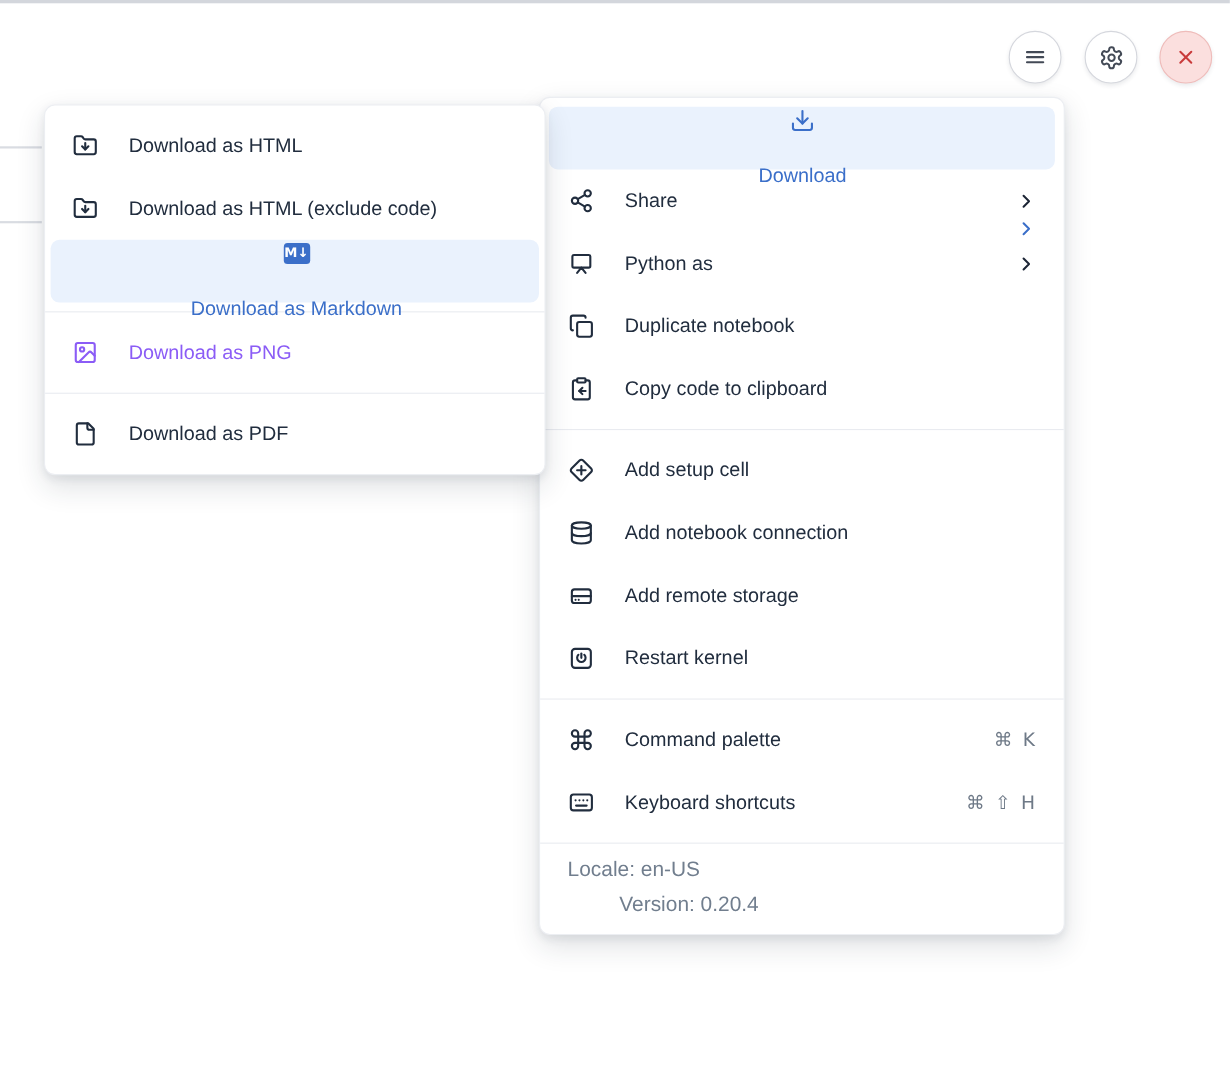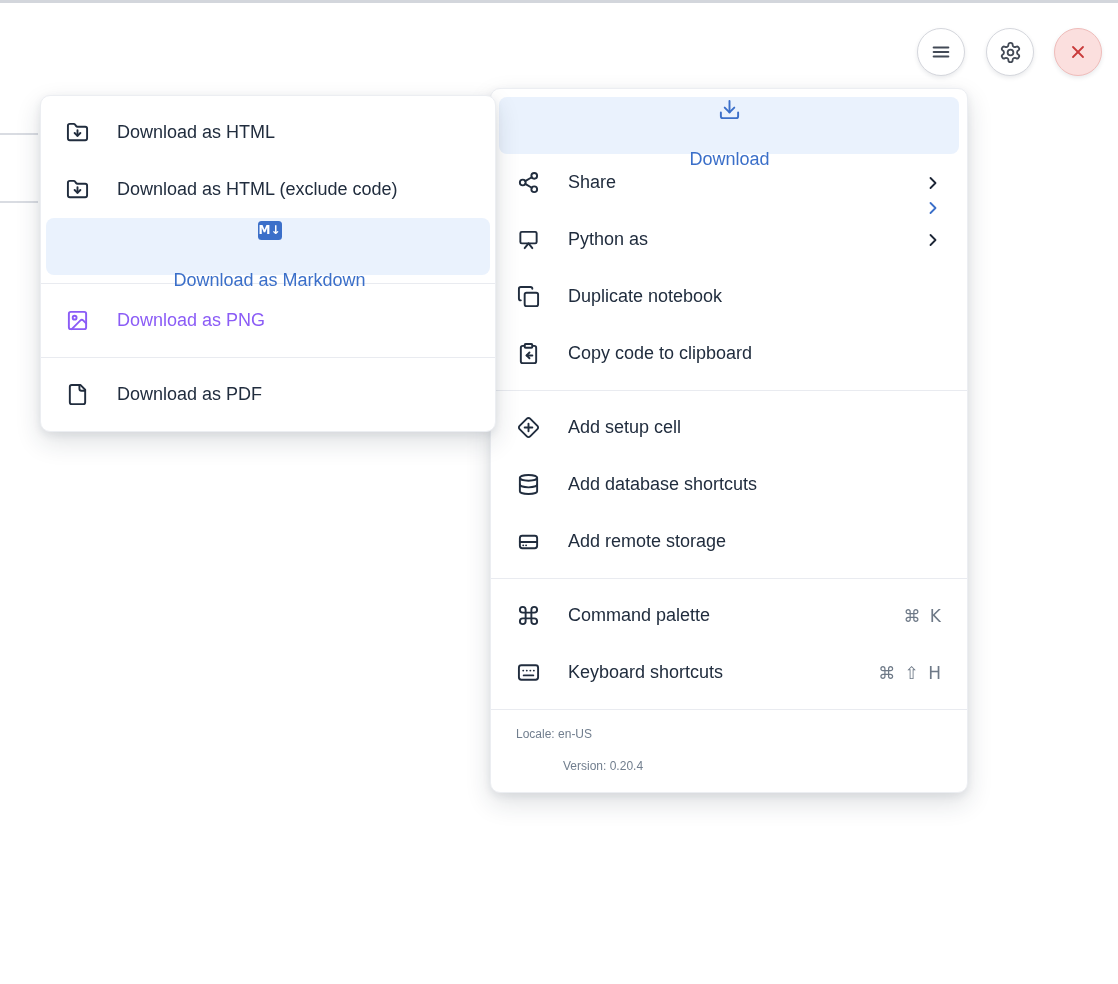--- a/index.html
+++ b/index.html
@@ -62,21 +62,21 @@
   .mrow.highlighted .mchevron{color:#3b6fc9;}
   .mrow.disabled{color:#8b5cf6;}
 
   .md-badge{
     width:27px;height:19px;border-radius:3.5px;background:#3b6fc9;
     color:#ffffff;font-family:"DejaVu Sans",sans-serif;
     font-size:12px;font-weight:bold;line-height:19px;text-align:center;
     letter-spacing:0;
   }
 
-  .menu-footer{padding:12px 25px 14px;color:#717e8e;font-size:12px;}
+  .menu-footer{padding:12px 25px 14px;color:#717e8e;font-size:19px;}
   .menu-footer div{line-height:24px;}
   .menu-footer .v{margin-top:8px;margin-left:47px;}
 </style>
 </head>
 <body>
 
 <div class="top-rule"></div>
 <div class="bg-line l1"></div>
 <div class="bg-line l2"></div>
 
@@ -196,35 +196,45 @@
     </div>
 
     <div class="mrow">
       <span class="micon">
         <svg width="23" height="23" viewBox="0 0 24 24" fill="none" stroke="currentColor" stroke-width="2" stroke-linecap="round" stroke-linejoin="round">
             <ellipse cx="12" cy="5" rx="9" ry="3"></ellipse>
             <path d="M3 5v14a9 3 0 0 0 18 0V5"></path>
             <path d="M3 12a9 3 0 0 0 18 0"></path>
           </svg>
       </span>
-      <span class="mlabel">Add database shortcuts</span>
+      <span class="mlabel">Add notebook connection</span>
     </div>
 
     <div class="mrow">
       <span class="micon">
         <svg width="23" height="23" viewBox="0 0 24 24" fill="none" stroke="currentColor" stroke-width="2" stroke-linecap="round" stroke-linejoin="round">
             <rect x="3" y="6" width="18" height="13" rx="2.5"></rect>
             <path d="M3 12.5h18"></path>
             <path d="M6.5 16h.01"></path>
             <path d="M9.5 16h.01"></path>
           </svg>
       </span>
       <span class="mlabel">Add remote storage</span>
     </div>
 
+    <div class="mrow">
+      <span class="micon">
+        <svg width="23" height="23" viewBox="0 0 24 24" fill="none" stroke="currentColor" stroke-width="2" stroke-linecap="round" stroke-linejoin="round">
+            <rect x="3" y="3" width="18" height="18" rx="3"></rect>
+            <path d="M12 7.5v4"></path>
+            <path d="M9.2 8.6a4 4 0 1 0 5.6 0"></path>
+          </svg>
+      </span>
+      <span class="mlabel">Restart kernel</span>
+    </div>
   </div>
 
   <div class="separator"></div>
 
   <div class="mgroup">
     <div class="mrow">
       <span class="micon">
         <svg width="23" height="23" viewBox="0 0 24 24" fill="none" stroke="currentColor" stroke-width="2" stroke-linecap="round" stroke-linejoin="round">
             <path d="M15 6v12a3 3 0 1 0 3-3H6a3 3 0 1 0 3 3V6a3 3 0 1 0-3 3h12a3 3 0 1 0-3-3"></path>
           </svg>

